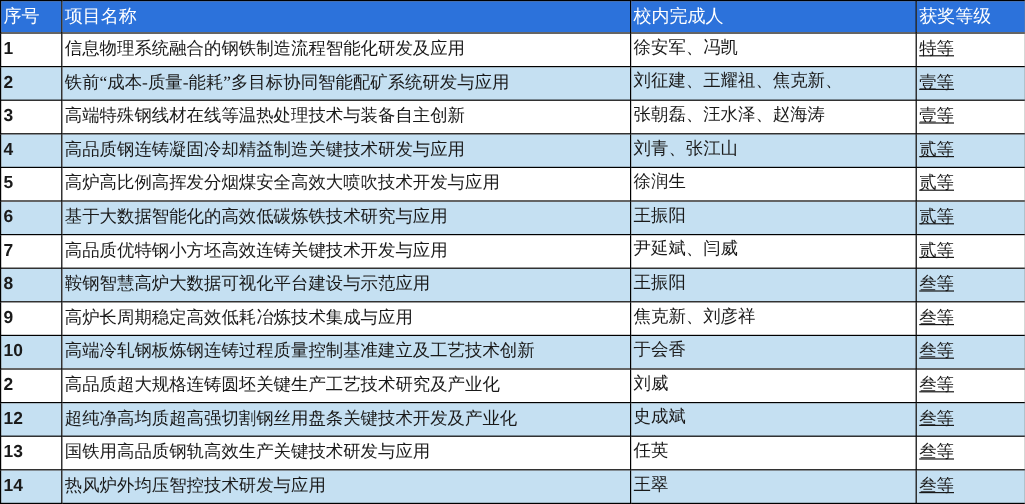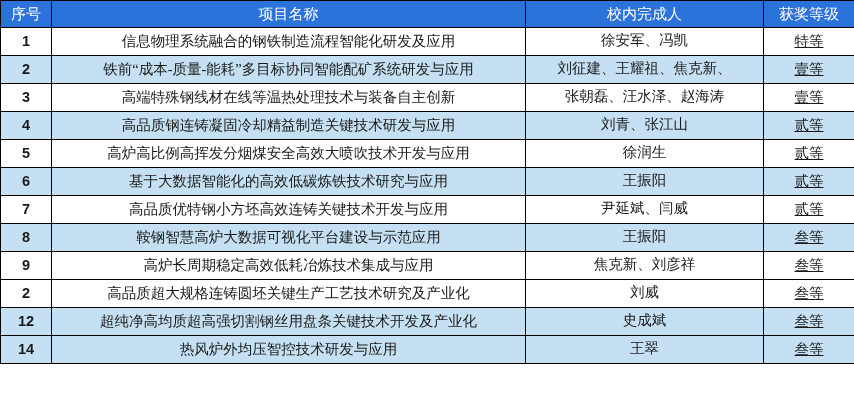--- a/index.html
+++ b/index.html
@@ -30,21 +30,21 @@
   table.award-table col.col-name  { width: 474px; }
   table.award-table col.col-ppl   { width: 238px; }
   table.award-table col.col-grade { width: 91px; }
 
   table.award-table th,
   table.award-table td {
     border: 1px solid #000000;
     height: 27px;
     line-height: 27px;
     padding: 0 2px;
-    text-align: center;
+    text-align: left;
     vertical-align: middle;
     white-space: nowrap;
     overflow: hidden;
     font-size: 14.5px;
     color: #1a1a1a;
     box-sizing: border-box;
     margin-left: 12px;
   }
   table.award-table thead th {
     background: #2C72DB;
@@ -150,30 +150,42 @@
           <td class="cell-name">鞍钢智慧高炉大数据可视化平台建设与示范应用</td>
           <td class="cell-ppl">王振阳</td>
           <td class="cell-grade">叁等</td>
         </tr>
         <tr class="row-base">
           <td class="cell-seq">9</td>
           <td class="cell-name">高炉长周期稳定高效低耗冶炼技术集成与应用</td>
           <td class="cell-ppl">焦克新、刘彦祥</td>
           <td class="cell-grade">叁等</td>
         </tr>
+        <tr class="row-alt">
+          <td class="cell-seq">10</td>
+          <td class="cell-name">高端冷轧钢板炼钢连铸过程质量控制基准建立及工艺技术创新</td>
+          <td class="cell-ppl">于会香</td>
+          <td class="cell-grade">叁等</td>
+        </tr>
         <tr class="row-base">
           <td class="cell-seq">2</td>
           <td class="cell-name">高品质超大规格连铸圆坯关键生产工艺技术研究及产业化</td>
           <td class="cell-ppl">刘威</td>
           <td class="cell-grade">叁等</td>
         </tr>
         <tr class="row-alt">
           <td class="cell-seq">12</td>
           <td class="cell-name">超纯净高均质超高强切割钢丝用盘条关键技术开发及产业化</td>
           <td class="cell-ppl">史成斌</td>
+          <td class="cell-grade">叁等</td>
+        </tr>
+        <tr class="row-base">
+          <td class="cell-seq">13</td>
+          <td class="cell-name">国铁用高品质钢轨高效生产关键技术研发与应用</td>
+          <td class="cell-ppl">任英</td>
           <td class="cell-grade">叁等</td>
         </tr>
         <tr class="row-alt">
           <td class="cell-seq">14</td>
           <td class="cell-name">热风炉外均压智控技术研发与应用</td>
           <td class="cell-ppl">王翠</td>
           <td class="cell-grade">叁等</td>
         </tr>
       </tbody>
   </table>

